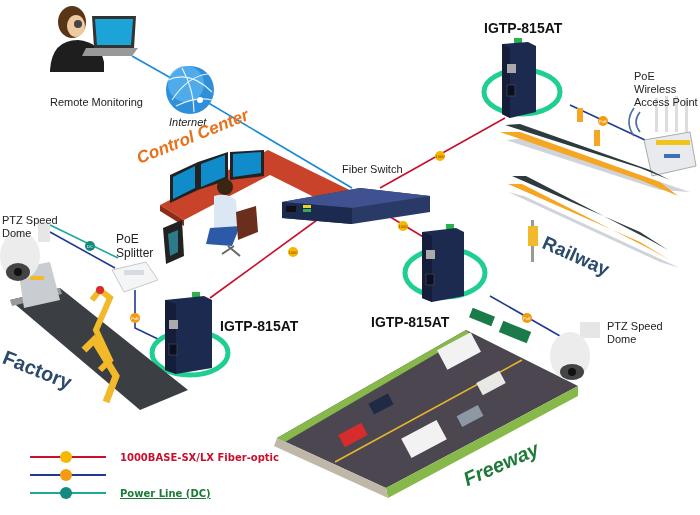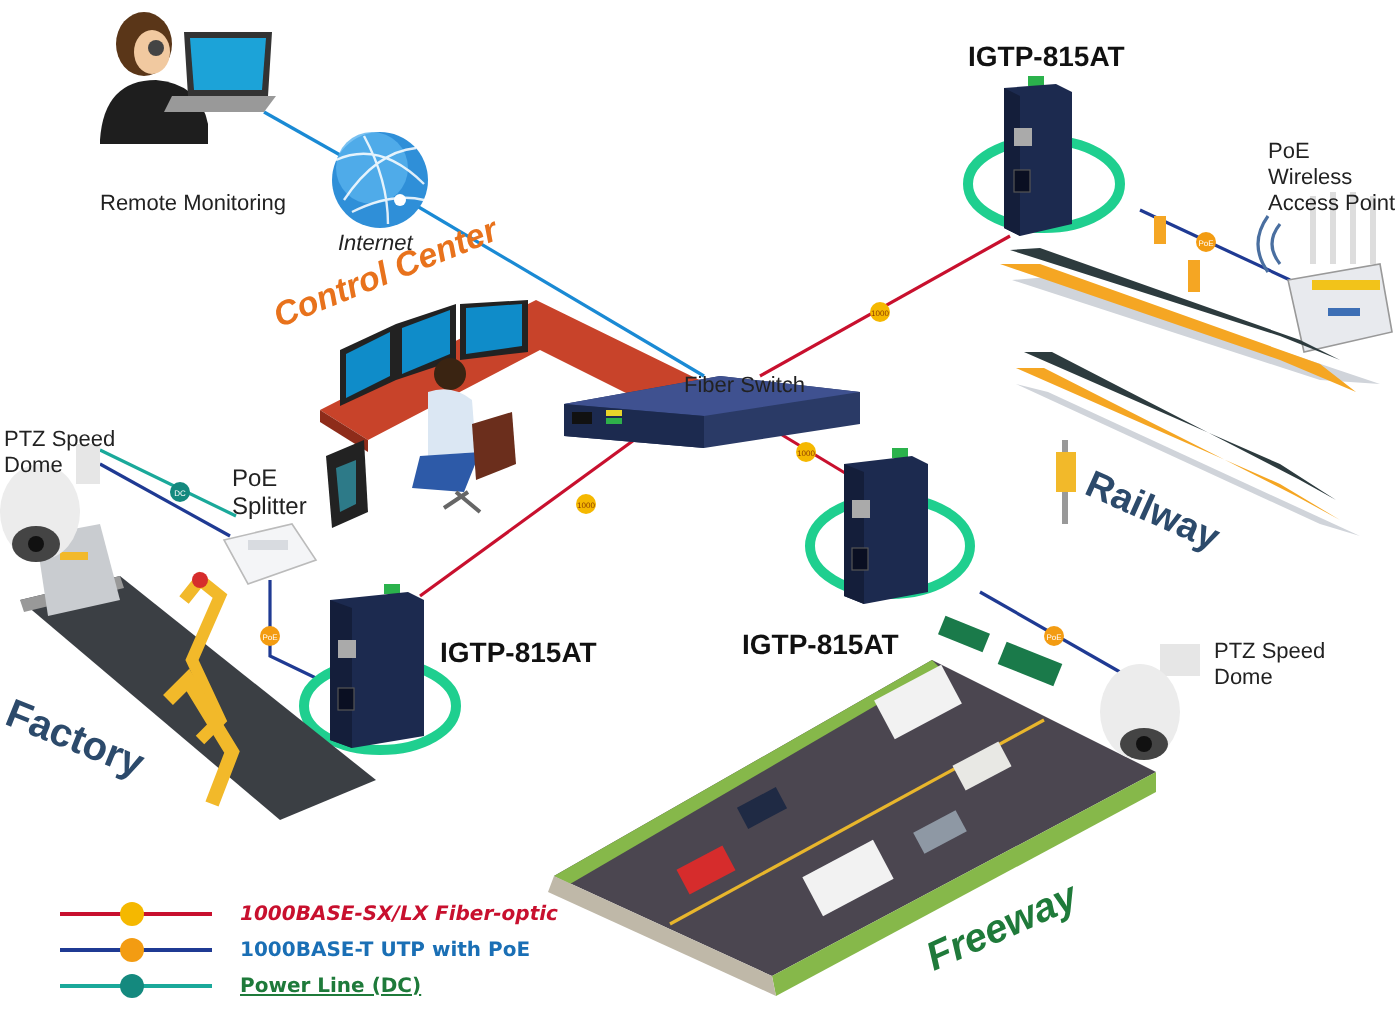--- a/index.html
+++ b/index.html
@@ -216,21 +216,21 @@
     <ellipse cx="570" cy="356" rx="20" ry="24" fill="#ececec"></ellipse>
     <ellipse cx="572" cy="372" rx="12" ry="8" fill="#444"></ellipse>
     <circle cx="572" cy="372" r="4" fill="#111"></circle>
   </g>
 </svg>
 
 
 <div class="lbl" style="left:50px; top:72px;margin-top:24px;">Remote Monitoring</div>
 <div class="lbl" style="left:169px; top:116px;font-style:italic;">Internet</div>
 <div class="zone-lbl" style="left:134px; top:150px; font-size:17px; color:#e8721c; transform:rotate(-22deg); transform-origin:left top;">Control Center</div>
-<div class="lbl" style="left:342px; top:163px;margin-top:24px;">Fiber Switch</div>
+<div class="lbl" style="left:342px; top:163px;">Fiber Switch</div>
 <div class="lbl" style="left:2px; top:214px;">PTZ Speed
 Dome</div>
 <div class="lbl" style="left:116px; top:232px; font-size:12px; line-height:14px;">PoE
 Splitter</div>
 <div class="lbl" style="left:634px; top:70px; text-align:left;">PoE Wireless
 Access Point</div>
 <div class="lbl" style="left:607px; top:320px;">PTZ Speed
 Dome</div>
 
 <div class="dev-lbl" style="left:484px; top:20px;">IGTP-815AT</div>
@@ -240,27 +240,26 @@
 <div class="zone-lbl" style="left:8px; top:346px; font-size:20px; font-style:normal; color:#2c4a6b; transform:rotate(22deg); transform-origin:left top;">Factory</div>
 <div class="zone-lbl" style="left:548px; top:232px; font-size:19px; font-style:normal; color:#2c4a6b; transform:rotate(24deg); transform-origin:left top;">Railway</div>
 <div class="zone-lbl" style="left:460px; top:470px; font-size:20px; color:#1f7a3a; transform:rotate(-24deg); transform-origin:left top;">Freeway</div>
 
 
 <div class="legend">
   <div class="legend-row">
     <div class="legend-line" style="background:#c8102e;">
       <div class="legend-badge" style="background:#f5b800;"></div>
     </div>
-    <span class="legend-text" style="color:#c8102e;font-style:italic;">1000BASE-SX/LX Fiber-optic</span>
+    <span class="legend-text" style="color:#c8102e;">1000BASE-SX/LX Fiber-optic</span>
   </div>
   <div class="legend-row">
     <div class="legend-line" style="background:#1f3a93;">
       <div class="legend-badge" style="background:#f39c12;"></div>
     </div>
-    <span class="legend-text" style="color:#1a6fb5;">1000BASE-T UTP with PoE</span>
   </div>
   <div class="legend-row">
     <div class="legend-line" style="background:#1aa99a;">
       <div class="legend-badge" style="background:#14897e;"></div>
     </div>
     <span class="legend-text" style="color:#1e7a3a;text-decoration:underline;">Power Line (DC)</span>
   </div>
 </div>
 </div>
 

